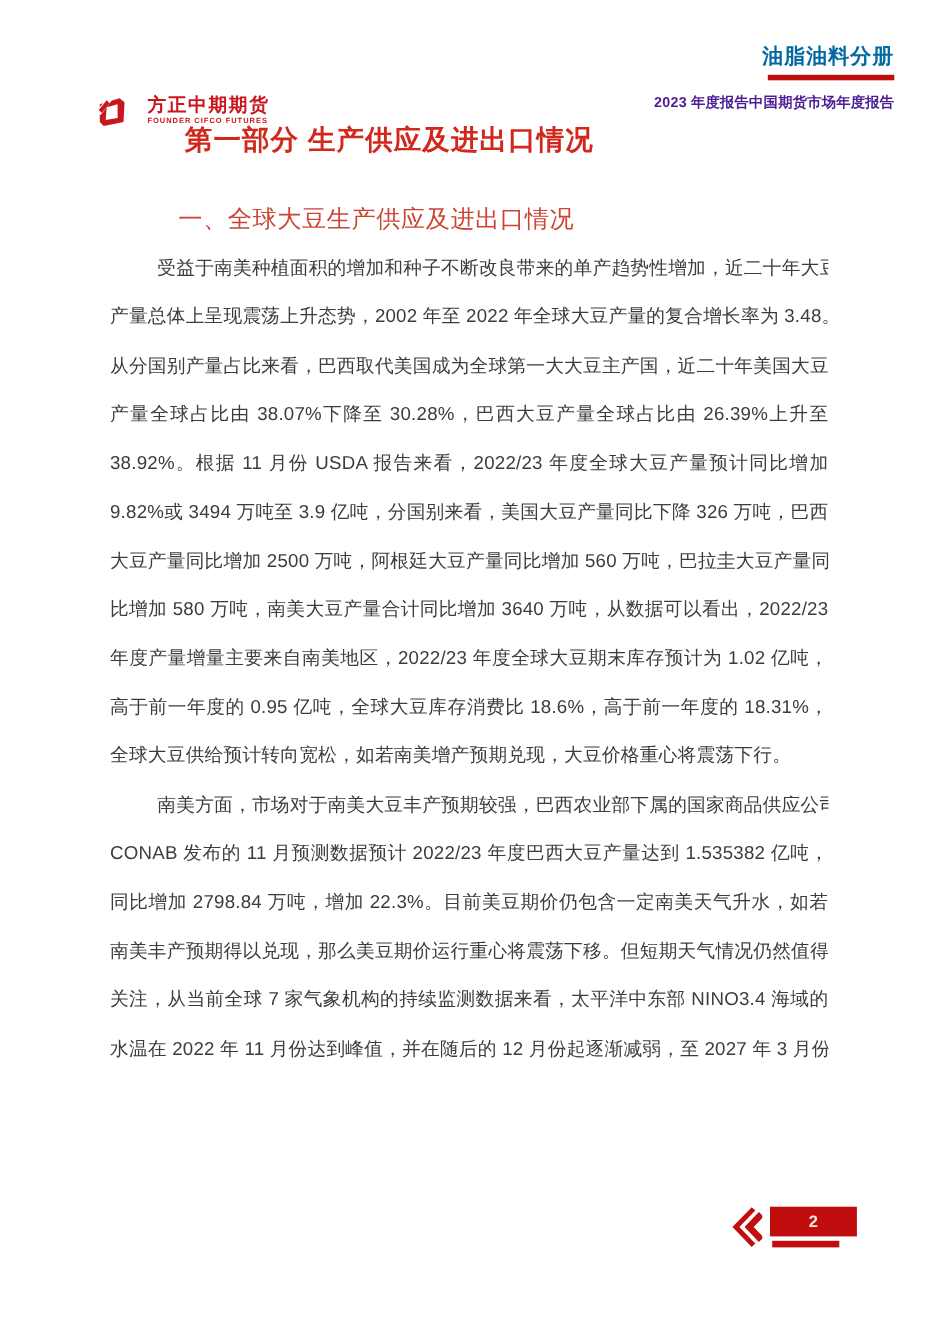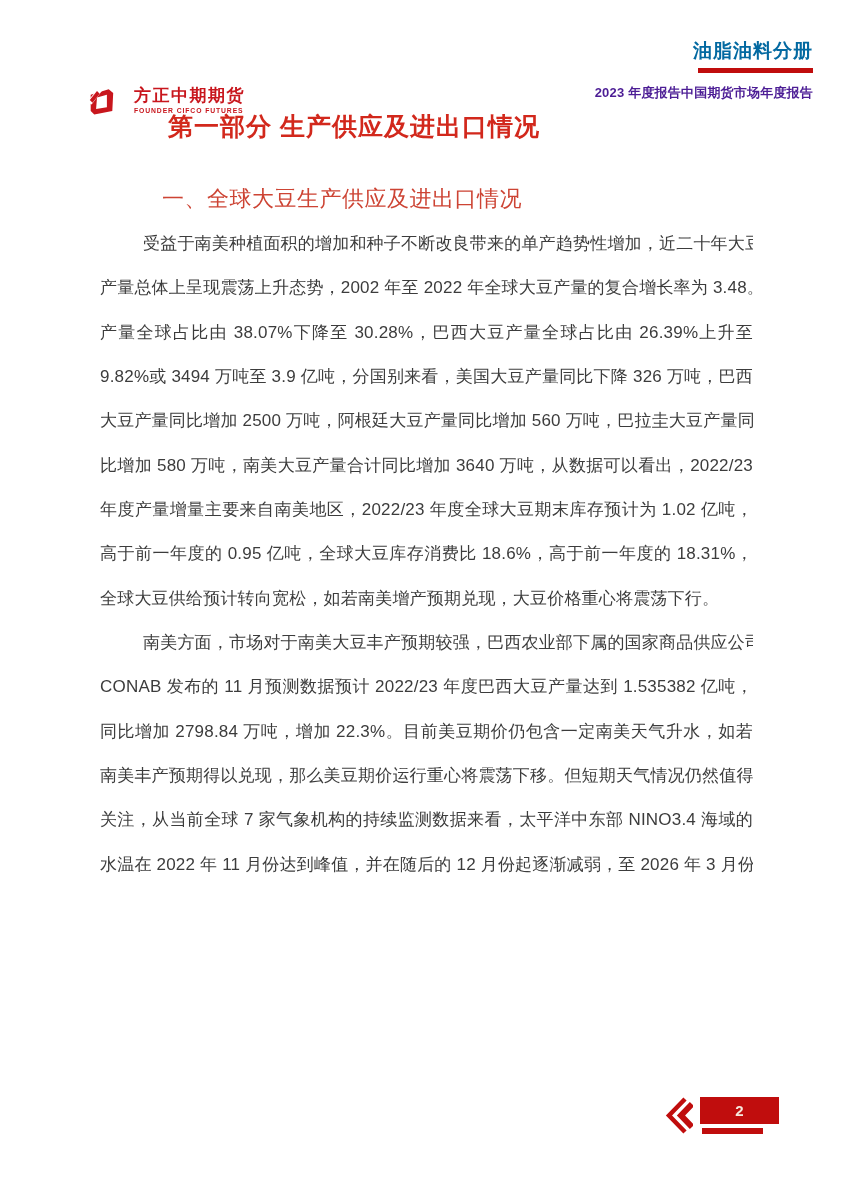--- a/index.html
+++ b/index.html
@@ -75,33 +75,35 @@
     <span class="booklet-underline"></span>
     <span class="report-line">2023 年度报告中国期货市场年度报告</span>
   </div>
 
   <h1 class="section-title">第一部分 生产供应及进出口情况</h1>
   <h2 class="subsection-title">一、全球大豆生产供应及进出口情况</h2>
 
   <div class="body-text">
     <div class="bline indent">受益于南美种植面积的增加和种子不断改良带来的单产趋势性增加，近二十年大豆</div>
     <div class="bline">产量总体上呈现震荡上升态势，2002 年至 2022 年全球大豆产量的复合增长率为 3.48。</div>
+    <div class="bline">从分国别产量占比来看，巴西取代美国成为全球第一大大豆主产国，近二十年美国大豆</div>
     <div class="bline">产量全球占比由 38.07%下降至 30.28%，巴西大豆产量全球占比由 26.39%上升至</div>
+    <div class="bline">38.92%。根据 11 月份 USDA 报告来看，2022/23 年度全球大豆产量预计同比增加</div>
     <div class="bline">9.82%或 3494 万吨至 3.9 亿吨，分国别来看，美国大豆产量同比下降 326 万吨，巴西</div>
     <div class="bline">大豆产量同比增加 2500 万吨，阿根廷大豆产量同比增加 560 万吨，巴拉圭大豆产量同</div>
     <div class="bline">比增加 580 万吨，南美大豆产量合计同比增加 3640 万吨，从数据可以看出，2022/23</div>
     <div class="bline">年度产量增量主要来自南美地区，2022/23 年度全球大豆期末库存预计为 1.02 亿吨，</div>
     <div class="bline">高于前一年度的 0.95 亿吨，全球大豆库存消费比 18.6%，高于前一年度的 18.31%，</div>
     <div class="bline para-end">全球大豆供给预计转向宽松，如若南美增产预期兑现，大豆价格重心将震荡下行。</div>
     <div class="bline indent">南美方面，市场对于南美大豆丰产预期较强，巴西农业部下属的国家商品供应公司</div>
     <div class="bline">CONAB 发布的 11 月预测数据预计 2022/23 年度巴西大豆产量达到 1.535382 亿吨，</div>
     <div class="bline">同比增加 2798.84 万吨，增加 22.3%。目前美豆期价仍包含一定南美天气升水，如若</div>
     <div class="bline">南美丰产预期得以兑现，那么美豆期价运行重心将震荡下移。但短期天气情况仍然值得</div>
     <div class="bline">关注，从当前全球 7 家气象机构的持续监测数据来看，太平洋中东部 NINO3.4 海域的</div>
-    <div class="bline">水温在 2022 年 11 月份达到峰值，并在随后的 12 月份起逐渐减弱，至 2026 年 3 月份</div>
+    <div class="bline">水温在 2022 年 11 月份达到峰值，并在随后的 12 月份起逐渐减弱，至 2027 年 3 月份</div>
   </div>
 
   <span class="footer-chevron">
     <svg viewBox="0 0 31 39" width="31" height="39">
       <path d="M23,3 L7,19.5 L23,36" fill="none" stroke="#C00D0D" stroke-width="4.5"></path>
       <path d="M30,8 L19,19.5 L30,31" fill="none" stroke="#C00D0D" stroke-width="6"></path>
     </svg>
   </span>
   <div class="page-number-box">
     <span class="page-number">2</span>

